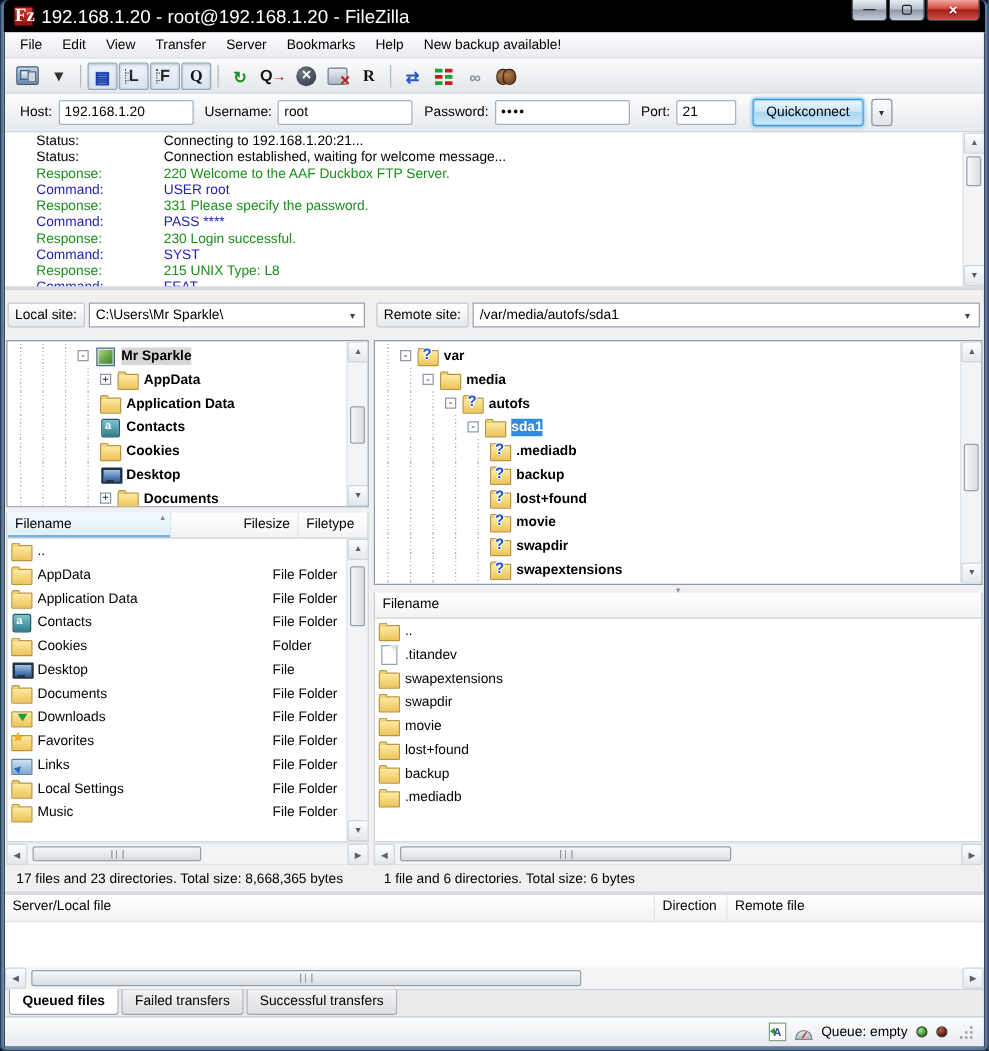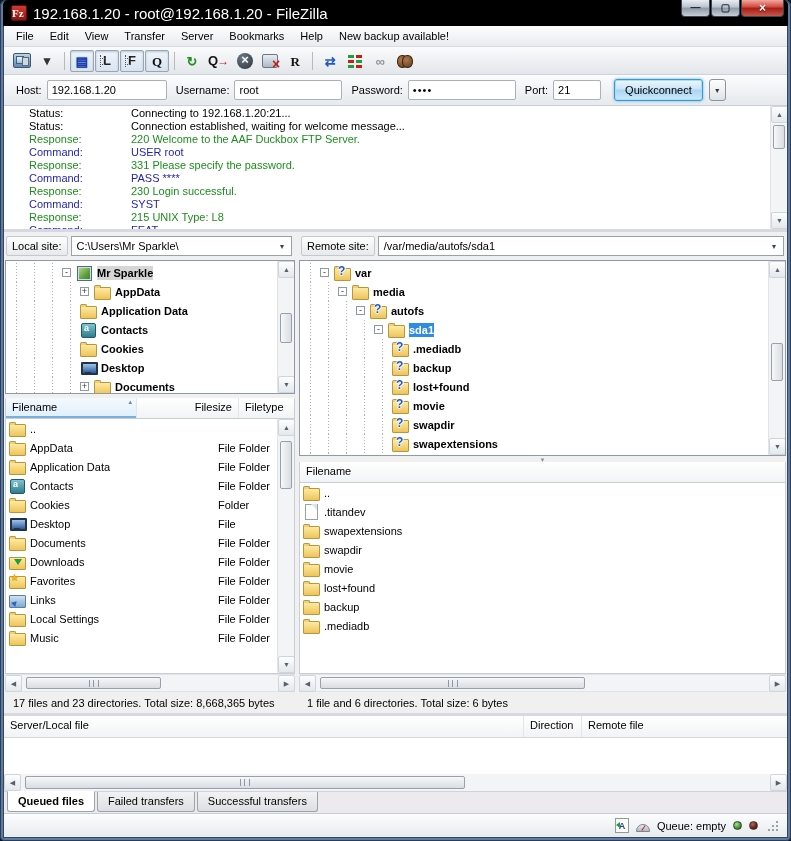--- a/index.html
+++ b/index.html
@@ -17,21 +17,21 @@
     padding:0 3px 3px 3px;
     box-shadow:inset 0 0 0 1px #2c3e57;
   }
   
   .titlebar {
     height:26px; display:flex; align-items:center; gap:6px; padding:0 4px 0 8px;
     background:linear-gradient(#50596600 0%,#000 0%),linear-gradient(#4a5361 0%,#23272e 40%,#0c0e12 50%,#2a3240 85%,#46536a 100%);
     border-radius:5px 5px 0 0; color:#fff;
   }
   .fz-icon { width:16px; height:16px; background:linear-gradient(#d03a30,#8f1410); border:1px solid #5f0c08; border-radius:2px;
-    color:#fff; font-weight:bold; font-size:11px; line-height:14px; font-family:"Liberation Serif",serif;}
+    color:#fff; font-weight:bold; font-size:15px; line-height:14px; text-align:center; font-family:"Liberation Serif",serif;}
   .title-text { flex:1; font-size:15px; text-shadow:0 1px 2px #000; white-space:nowrap; overflow:hidden; }
   .caption-buttons { display:flex; gap:1px; align-self:flex-start; margin-top:0; }
   .cap-btn {
     width:29px; height:17px; display:flex; align-items:center; justify-content:center;
     background:linear-gradient(#e8edf3,#b9c2cd 45%,#8d97a5 50%,#c7cfd8);
     border:1px solid #3d4654; border-top:none; border-radius:0 0 4px 4px;
     color:#1c2430; font-size:10px; font-weight:bold; line-height:10px;
   }
   .cap-btn.close { width:43px; background:linear-gradient(#f2a8a0,#d0453a 45%,#a31e14 50%,#c9564c); color:#fff; text-shadow:0 1px 1px #5e0c06; font-size:12px;}
   
@@ -77,21 +77,21 @@
   .ic-link { color:#8a939c; font-size:14px; font-weight:bold; }
   .ic-find { width:16px; height:11px; position:relative; }
   .ic-find::before, .ic-find::after { content:""; position:absolute; top:0; width:9px; height:11px; border-radius:45%;
     background:radial-gradient(circle at 35% 35%, #b07a4a, #5e3a1a); border:1px solid #3c250f; }
   .ic-find::before { left:0; } .ic-find::after { right:0; }
   
   .quickbar { height:31px; flex:none; display:flex; align-items:center; gap:5px; padding-left:8px;
     background:linear-gradient(#fbfcfd,#e6e9ed); border-bottom:1px solid #c9ced4; }
   .quickbar label { margin-left:4px; }
   .qc-input { height:20px; border:1px solid #a9b1ba; border-radius:2px; padding:1px 4px; font-family:"Liberation Sans",sans-serif; font-size:11px; background:#fff; }
-  .qc-host { width:120px; } .qc-user { width:108px; } .qc-pass { width:108px; letter-spacing:1px; } .qc-port { width:48px; }
+  .qc-host { width:108px; } .qc-user { width:108px; } .qc-pass { width:108px; letter-spacing:1px; } .qc-port { width:48px; }
   .qc-btn { height:22px; padding:0 10px; margin-left:8px; font-family:"Liberation Sans",sans-serif; font-size:11px;
     background:linear-gradient(#eef7fd,#cbe6f7 45%,#a9d4f0 50%,#cde9fb); border:1px solid #3c97d3; border-radius:3px;
     box-shadow:0 0 0 1px #aadcf5 inset, 0 0 3px #5ab4e8; }
   .qc-drop { width:17px; height:22px; display:flex; align-items:center; justify-content:center;
     background:linear-gradient(#fdfdfd,#dfe3e8); border:1px solid #8a939e; border-radius:3px; margin-left:1px; font-size:8px; color:#333; }
   
   .log { height:126px; flex:none; background:#fff; border-bottom:3px solid #d6dae0; position:relative; overflow:hidden; padding:1px 17px 0 0; }
   .log-row { height:13px; line-height:13px; display:flex; white-space:nowrap;padding-left:17px; }
   .log-label { width:110px; padding-left:8px; flex:none; }
   .lt-status { color:#000; } .lt-command { color:#1f1fb4; } .lt-response { color:#1b8f1b; }
@@ -102,21 +102,21 @@
     color:#56616d; font-size:7px; background:linear-gradient(#fcfdfe,#e4e8ec); border:1px solid #cfd5da; border-radius:2px; }
   .sb-v .up { top:0; left:0; } .sb-v .down { bottom:0; left:0; }
   .sb-h .left { left:0; top:0; } .sb-h .right { right:0; top:0; }
   .thumb-v { position:absolute; left:2px; right:2px; border:1px solid #96a1ac; border-radius:2px;
     background:linear-gradient(to right,#f6f7f8,#d9dde2); }
   .thumb-h { position:absolute; top:2px; bottom:2px; border:1px solid #96a1ac; border-radius:2px;
     background:linear-gradient(#f6f7f8,#d9dde2); display:flex; align-items:center; justify-content:center; }
   .thumb-h::after { content:""; width:8px; height:7px; border-left:1px solid #8e99a4; border-right:1px solid #8e99a4;
     background:linear-gradient(to right, transparent 3px, #8e99a4 3px, #8e99a4 4px, transparent 4px); }
   
-  .site-row { height:28px; flex:none; display:flex; align-items:center; background:#f0f0f0; }
+  .site-row { height:40px; flex:none; display:flex; align-items:center; background:#f0f0f0; }
   .site-left { width:290px; flex:none; display:flex; align-items:center; padding:0 2px; gap:3px; }
   .site-right { flex:1; display:flex; align-items:center; padding:0 3px 0 3px; gap:3px; }
   .site-label { padding:3px 5px; background:linear-gradient(#fefefe,#e7e9ec); border:1px solid #c3c9cf; border-radius:2px; white-space:nowrap; }
   .site-combo { flex:1; height:20px; background:#fff; border:1px solid #98a2ac; display:flex; align-items:center; padding-left:5px; position:relative; }
   .combo-caret { position:absolute; right:2px; top:2px; bottom:2px; width:14px; display:flex; align-items:center; justify-content:center; font-size:8px; color:#444; }
   .vsplit { width:4px; flex:none; background:#f0f0f0; }
   
   .panes { flex:1; display:flex; min-height:0; background:#f0f0f0; }
   .pane { display:flex; flex-direction:column; min-width:0; }
   .pane-left { width:290px; flex:none; margin-left:1px; }

